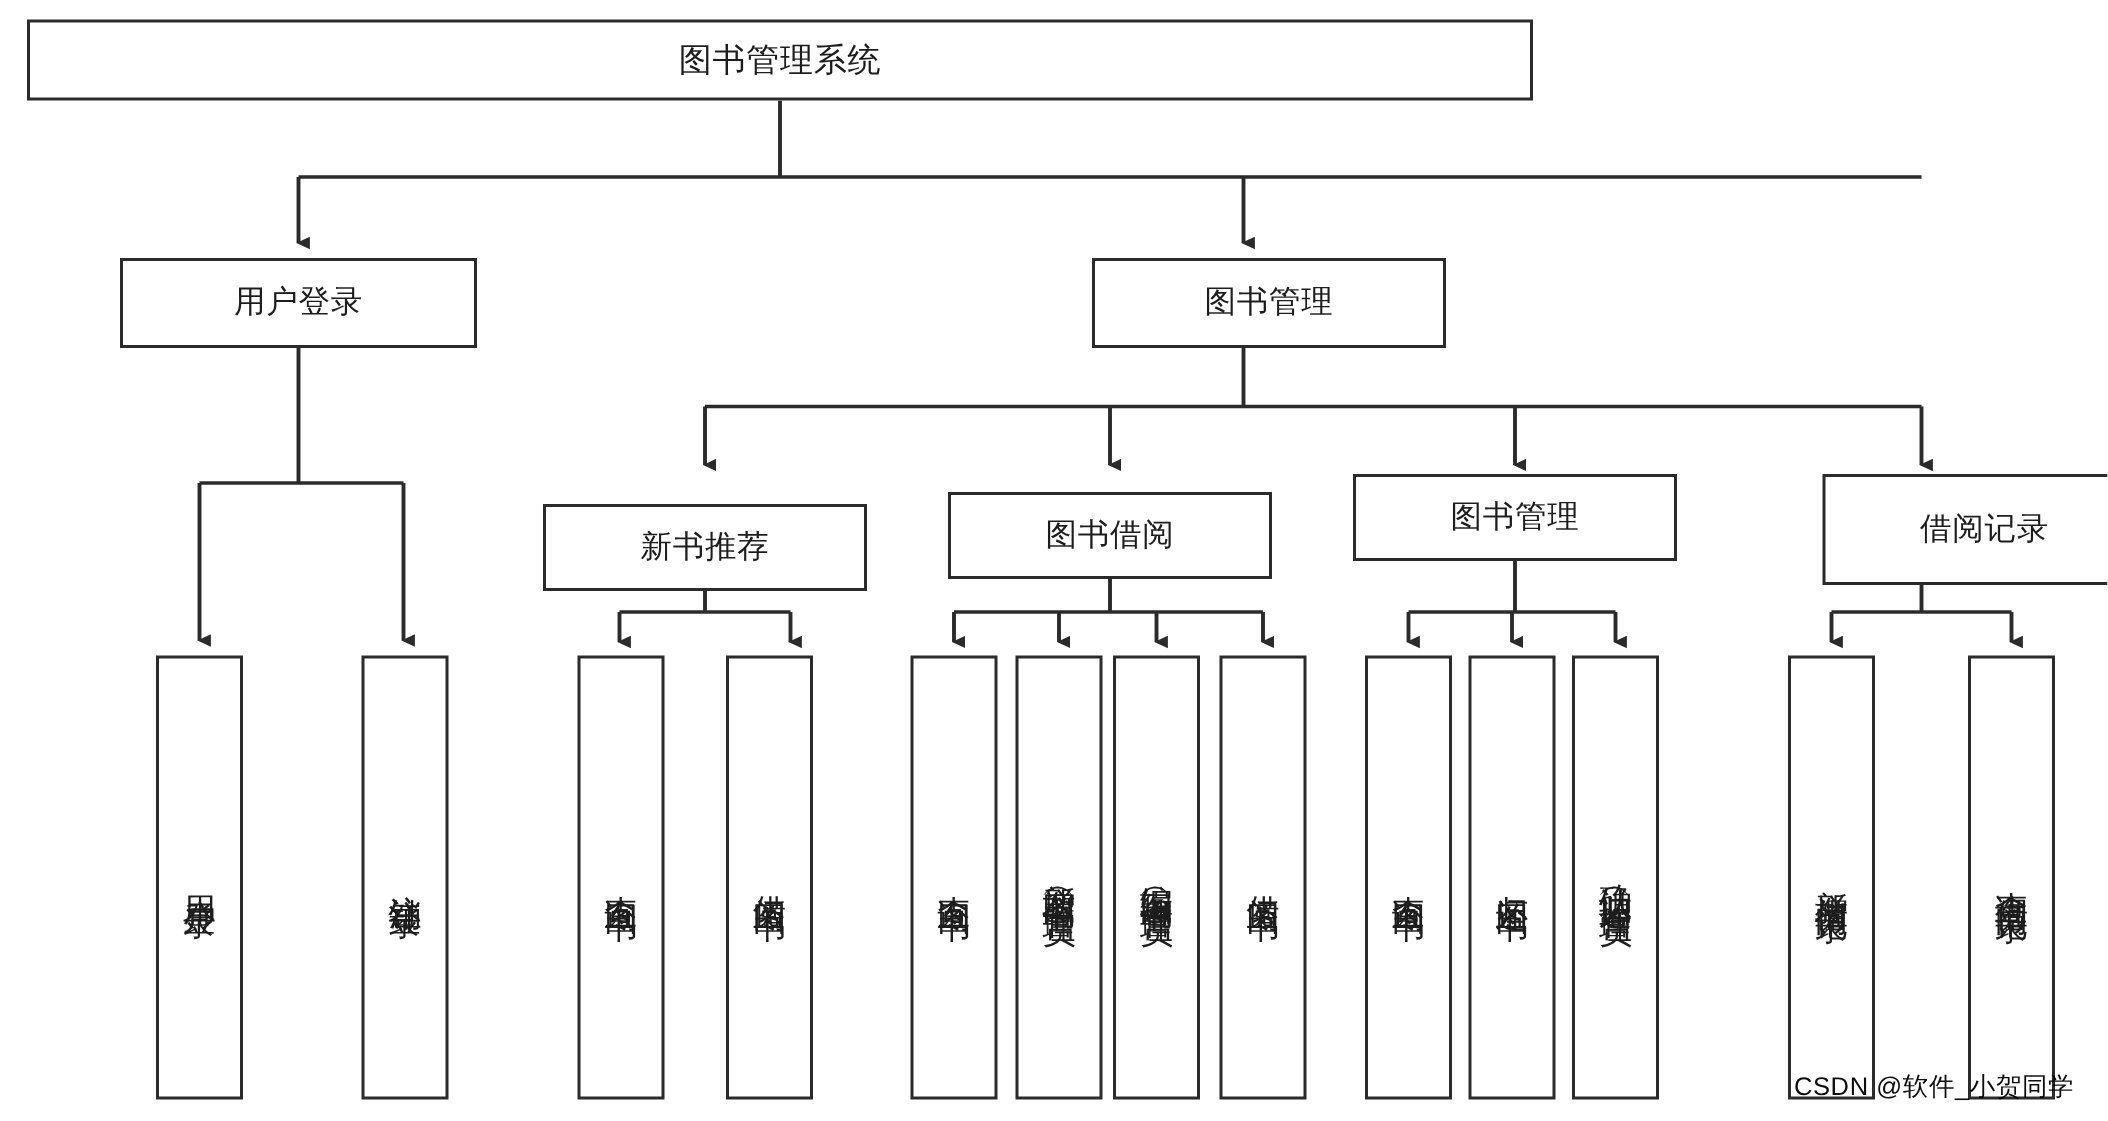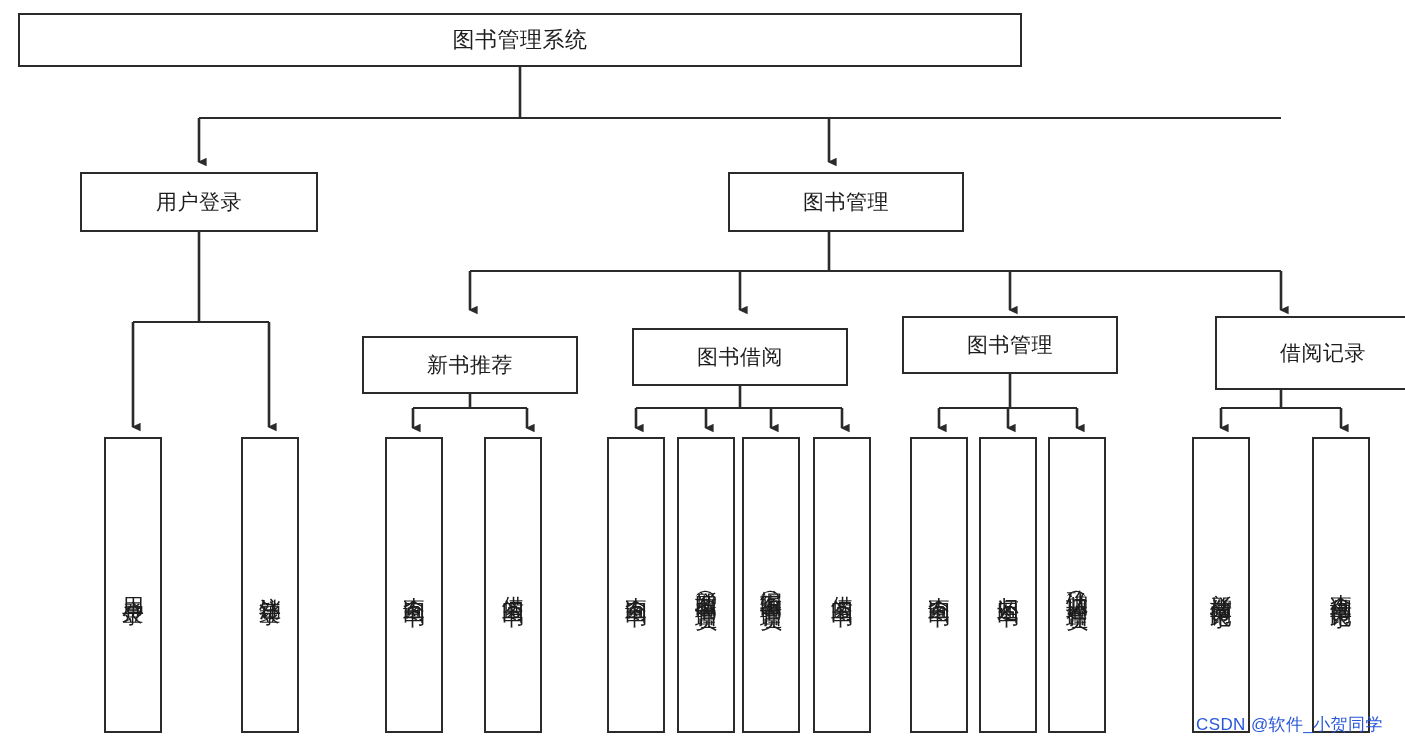--- a/index.html
+++ b/index.html
@@ -61,21 +61,21 @@
     font-size: 22px;
     letter-spacing: 3px;
     line-height: 1;
     white-space: normal;
     max-height: 280px;
   }
   .watermark {
     position: absolute;
     z-index: 9;
     font-size: 17px;
-    color: #1d4ed8;
+    color: #000000;
     white-space: nowrap;
     letter-spacing: 0.4px;
     opacity: 0.95;
   }
 </style>
 </head>
 <body>
 
 <div id="diagram-canvas">
 

